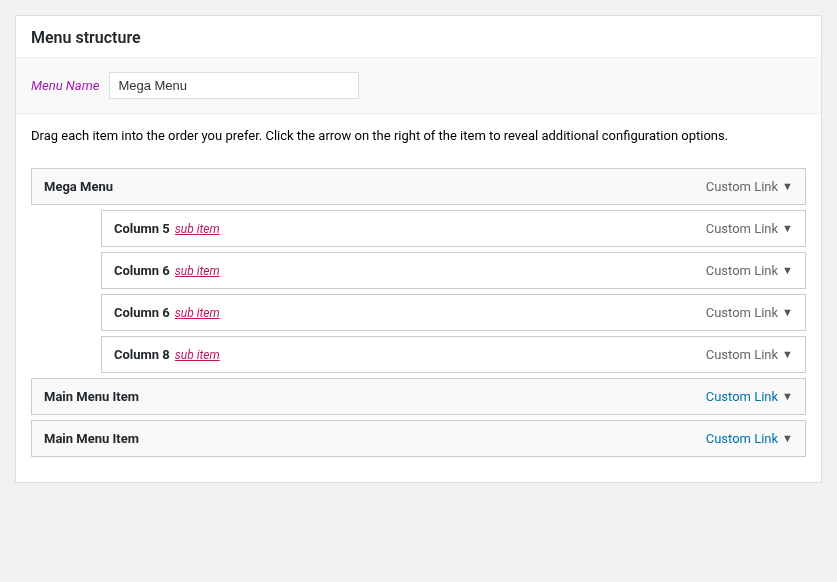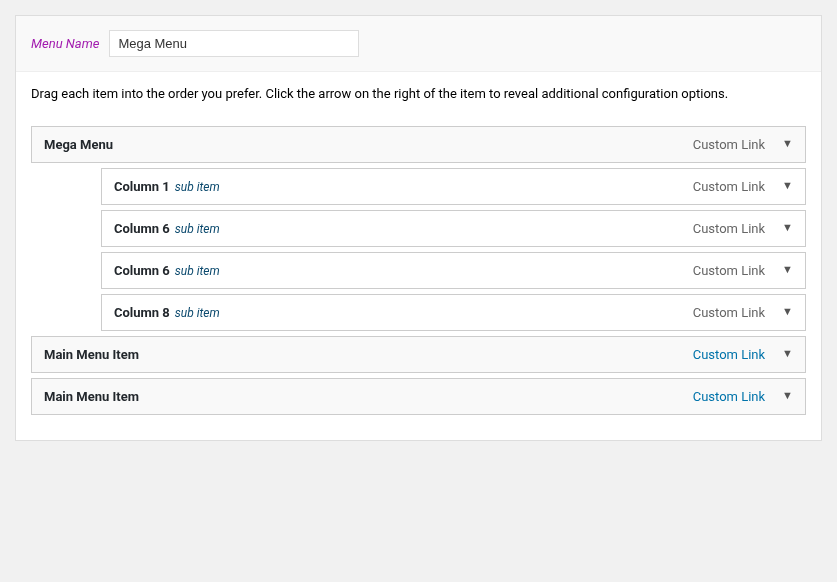--- a/index.html
+++ b/index.html
@@ -84,26 +84,28 @@
       gap: 5px;
     }
     .item-name {
       font-weight: 700;
       font-size: 13px;
       color: #23282d;
     }
     .item-sub {
       font-size: 12px;
       font-style: italic;
-      color: #0c4a6e;
+      color: #be185d;
       font-weight: 400;
+      text-decoration: underline;
     }
     .menu-item-right {
       display: flex;
-      gap: 17px;
+      align-items: center;
+      gap: 4px;
     }
     .custom-link-text {
       color: #666;
       font-size: 13px;
     }
     .custom-link-text.blue {
       color: #0073aa;
     }
     .dropdown-arrow {
       color: #555;
@@ -113,20 +115,21 @@
     .sub-items-container {
       margin-left: 35px;
     }
   </style>
 </head>
 <body>
 
 <div class="page-container">
   <div class="menu-structure-panel">
 
+    <div class="panel-title">Menu structure</div>
 
     <div class="menu-name-row">
       <span class="menu-name-label">Menu Name</span>
       <input class="menu-name-input" type="text" value="Mega Menu" style="">
     </div>
 
     <div class="drag-instruction">Drag each item into the order you prefer. Click the arrow on the right of the item to reveal additional configuration options.</div>
 
     <div class="menu-items-area">
 
@@ -137,21 +140,21 @@
         <div class="menu-item-right">
           <span class="custom-link-text">Custom Link</span>
           <span class="dropdown-arrow">▼</span>
         </div>
       </div>
 
       <div class="sub-items-container">
 
         <div class="menu-item sub-level">
           <div class="menu-item-left">
-            <span class="item-name">Column 1</span>
+            <span class="item-name">Column 5</span>
             <span class="item-sub">sub item</span>
           </div>
           <div class="menu-item-right">
             <span class="custom-link-text">Custom Link</span>
             <span class="dropdown-arrow">▼</span>
           </div>
         </div>
 
         <div class="menu-item sub-level">
           <div class="menu-item-left">

